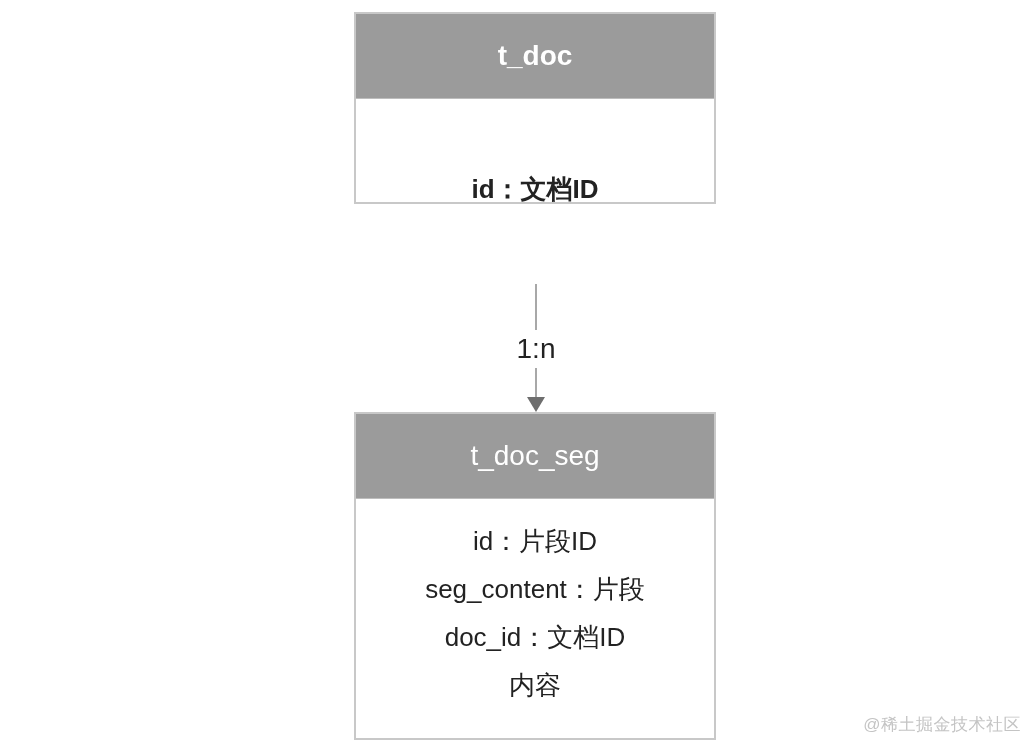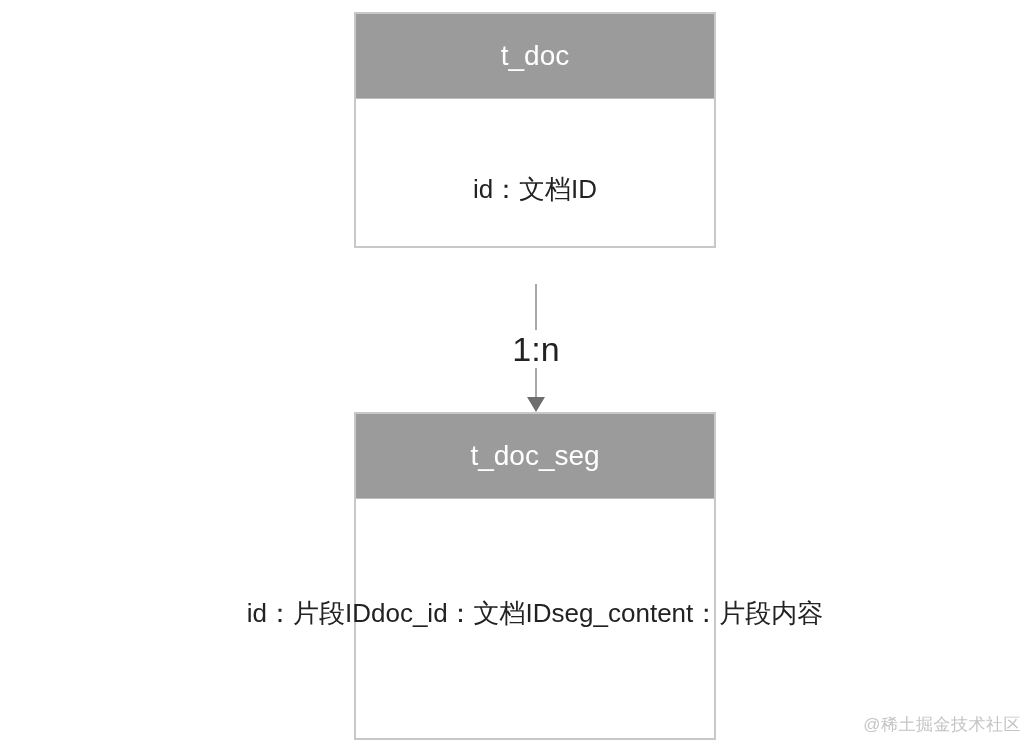--- a/index.html
+++ b/index.html
@@ -27,30 +27,32 @@
       height: 84px;
       display: flex;
       align-items: center;
       justify-content: center;
       color: #ffffff;
       font-size: 28px;
       border-bottom: 1px solid #bdbdbd;
     }
     .entity-body {
       display: flex;
+      flex-direction: column;
       align-items: center;
       justify-content: center;
       color: #222222;
       font-size: 26px;
       line-height: 48px;
       text-align: center;
     }
     #entity-doc {
       top: 12px;
-      height: 236px;
+      height: 192px;
+      font-weight: bold;
     }
     #entity-doc .entity-body {
       height: 186px;
       padding-bottom: 6px;
       box-sizing: border-box;
     }
     #entity-seg {
       top: 412px;
       height: 328px;
     }
@@ -85,21 +87,21 @@
       border-left: 9px solid transparent;
       border-right: 9px solid transparent;
       border-top: 15px solid #6e6e6e;
     }
     .relation-label {
       position: absolute;
       left: 496px;
       top: 332px;
       width: 80px;
       text-align: center;
-      font-size: 34px;
+      font-size: 28px;
       color: #222222;
       line-height: 34px;
     }
     .watermark {
       position: absolute;
       right: 10px;
       bottom: 6px;
       font-size: 17px;
       color: #c4c4c4;
       letter-spacing: 0.5px;
@@ -121,19 +123,19 @@
 <div class="relation-label">1:n</div>
 <div id="line-bottom" class="connector-line"></div>
 <div class="arrow-head"></div>
 
 <div id="entity-seg" class="entity">
   <div class="entity-header">
     <span>t_doc_seg</span>
   </div>
   <div class="entity-body">
     <div class="field">id：片段ID</div>
+    <div class="field">seg_content：片段</div>
     <div class="field">doc_id：文档ID</div>
-    <div class="field">seg_content：片段</div>
     <div class="field">内容</div>
   </div>
 </div>
 
 <div class="watermark">@稀土掘金技术社区</div>
 
 </body></html>

